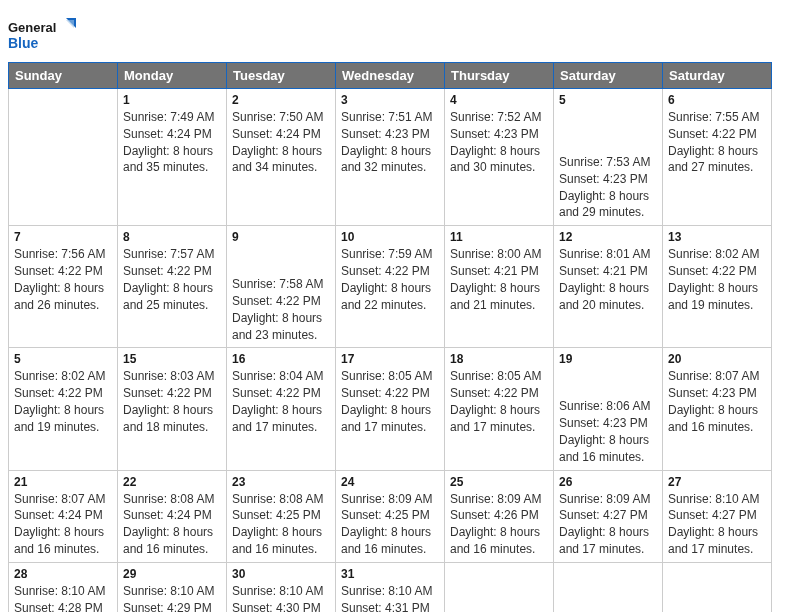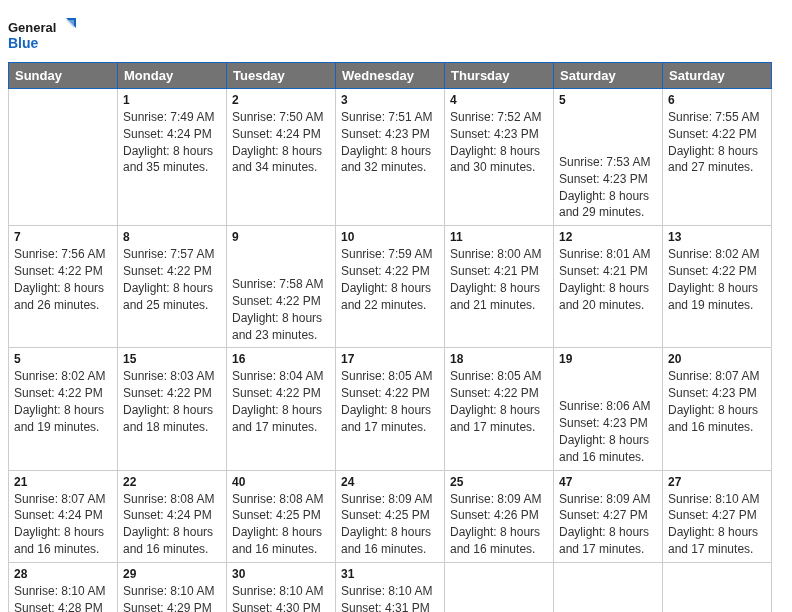--- a/index.html
+++ b/index.html
@@ -266,42 +266,42 @@
 and 16 minutes.</div>
           </td>
           <td>
             <span class="day-num">22</span>
             <div class="cell-content" style="white-space: pre-line;">Sunrise: 8:08 AM
 Sunset: 4:24 PM
 Daylight: 8 hours
 and 16 minutes.</div>
           </td>
           <td>
-            <span class="day-num">40</span>
+            <span class="day-num">23</span>
             <div class="cell-content" style="white-space: pre-line;">Sunrise: 8:08 AM
 Sunset: 4:25 PM
 Daylight: 8 hours
 and 16 minutes.</div>
           </td>
           <td>
             <span class="day-num">24</span>
             <div class="cell-content" style="white-space: pre-line;">Sunrise: 8:09 AM
 Sunset: 4:25 PM
 Daylight: 8 hours
 and 16 minutes.</div>
           </td>
           <td>
             <span class="day-num">25</span>
             <div class="cell-content" style="white-space: pre-line;">Sunrise: 8:09 AM
 Sunset: 4:26 PM
 Daylight: 8 hours
 and 16 minutes.</div>
           </td>
           <td>
-            <span class="day-num">47</span>
+            <span class="day-num">26</span>
             <div class="cell-content" style="white-space: pre-line;">Sunrise: 8:09 AM
 Sunset: 4:27 PM
 Daylight: 8 hours
 and 17 minutes.</div>
           </td>
           <td>
             <span class="day-num">27</span>
             <div class="cell-content" style="white-space: pre-line;">Sunrise: 8:10 AM
 Sunset: 4:27 PM
 Daylight: 8 hours

